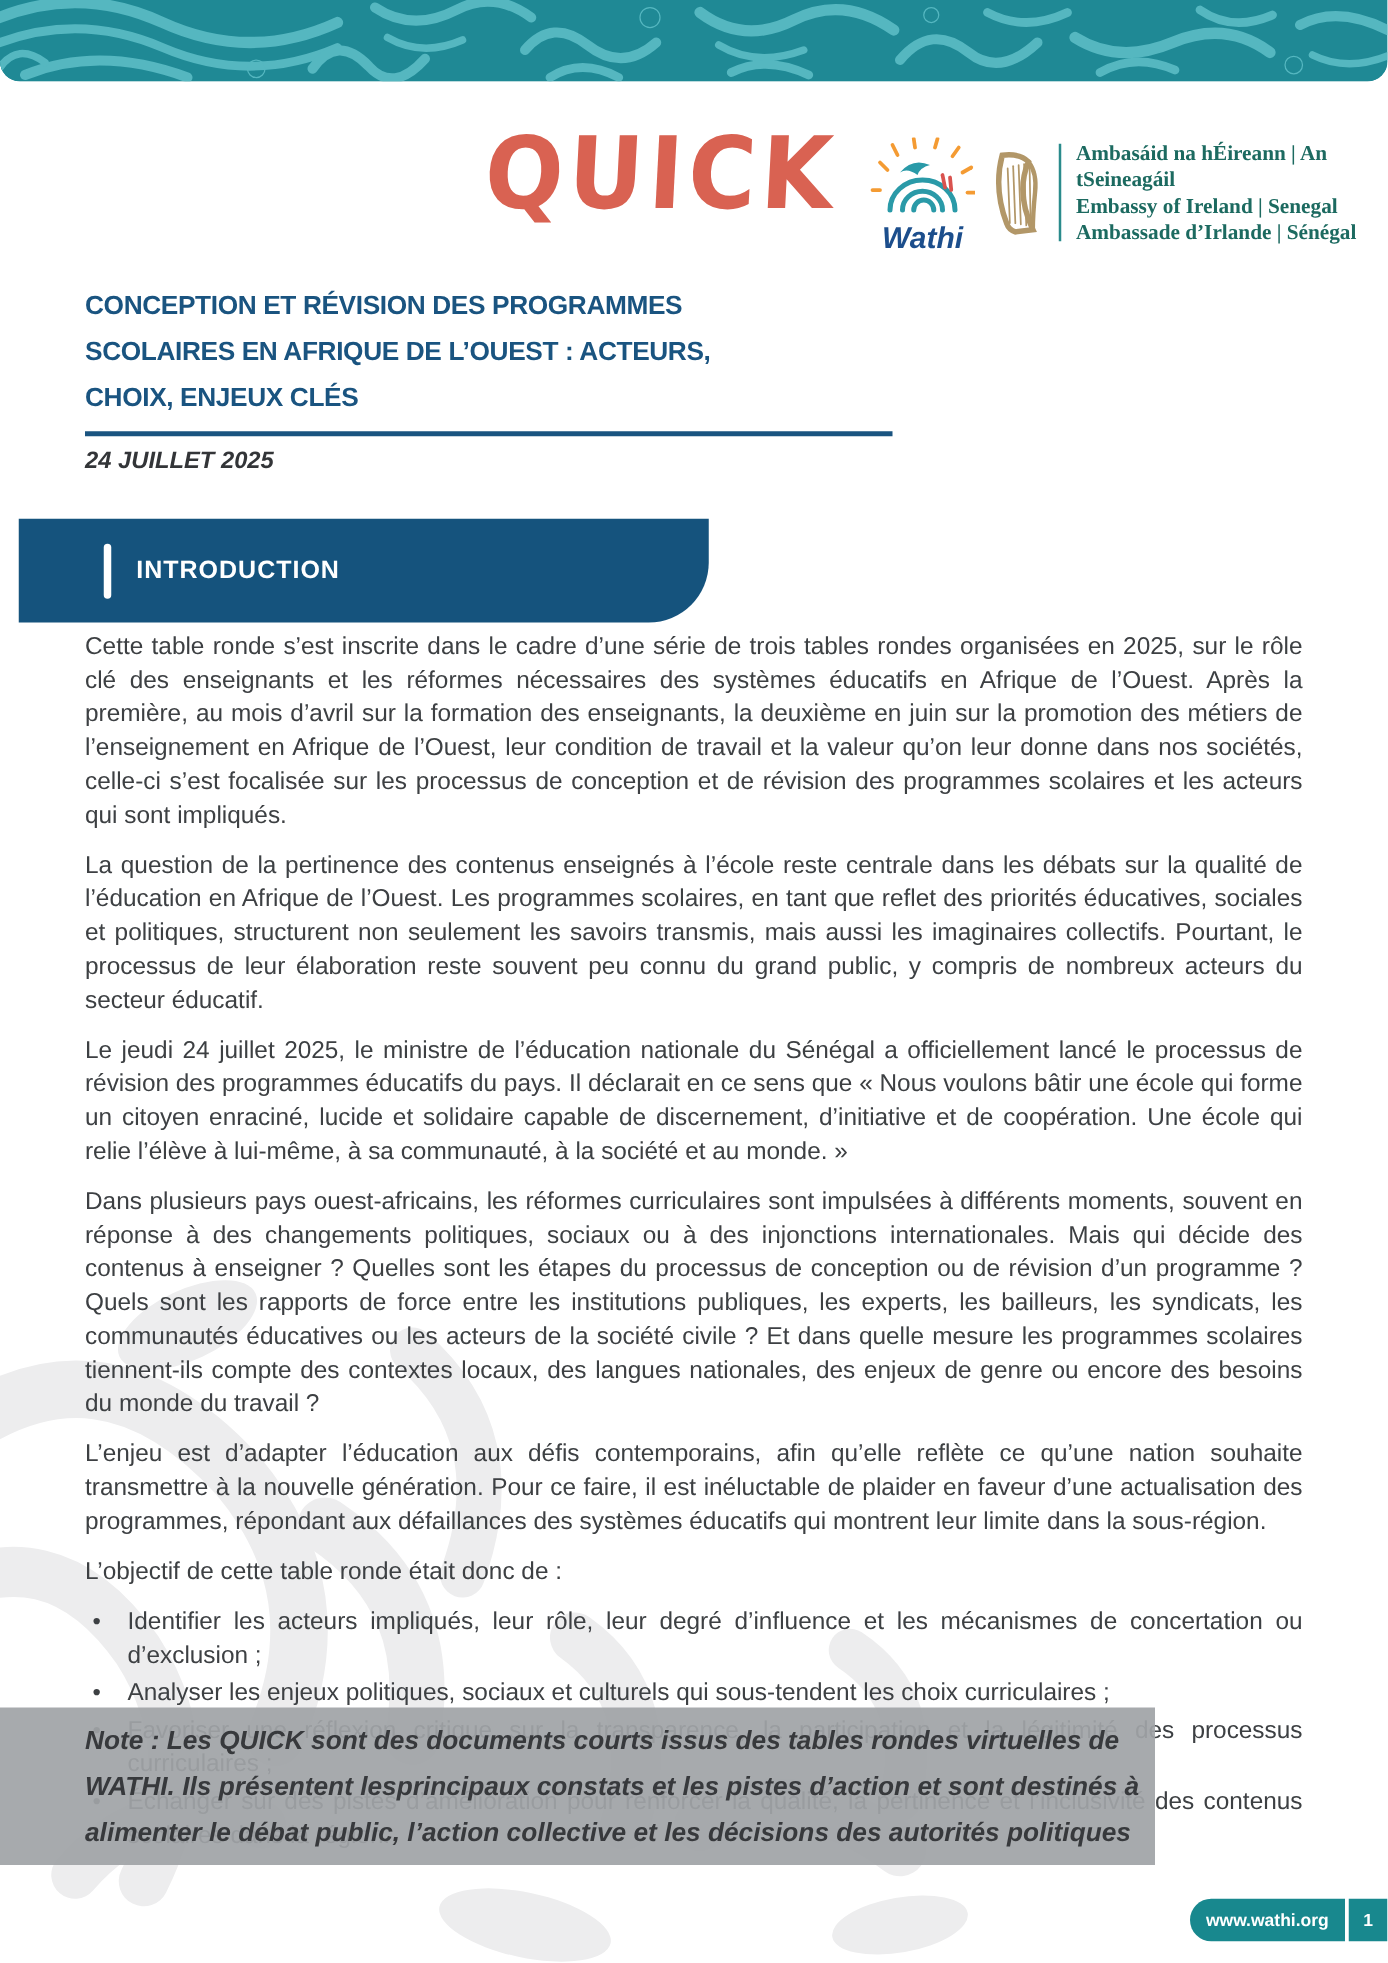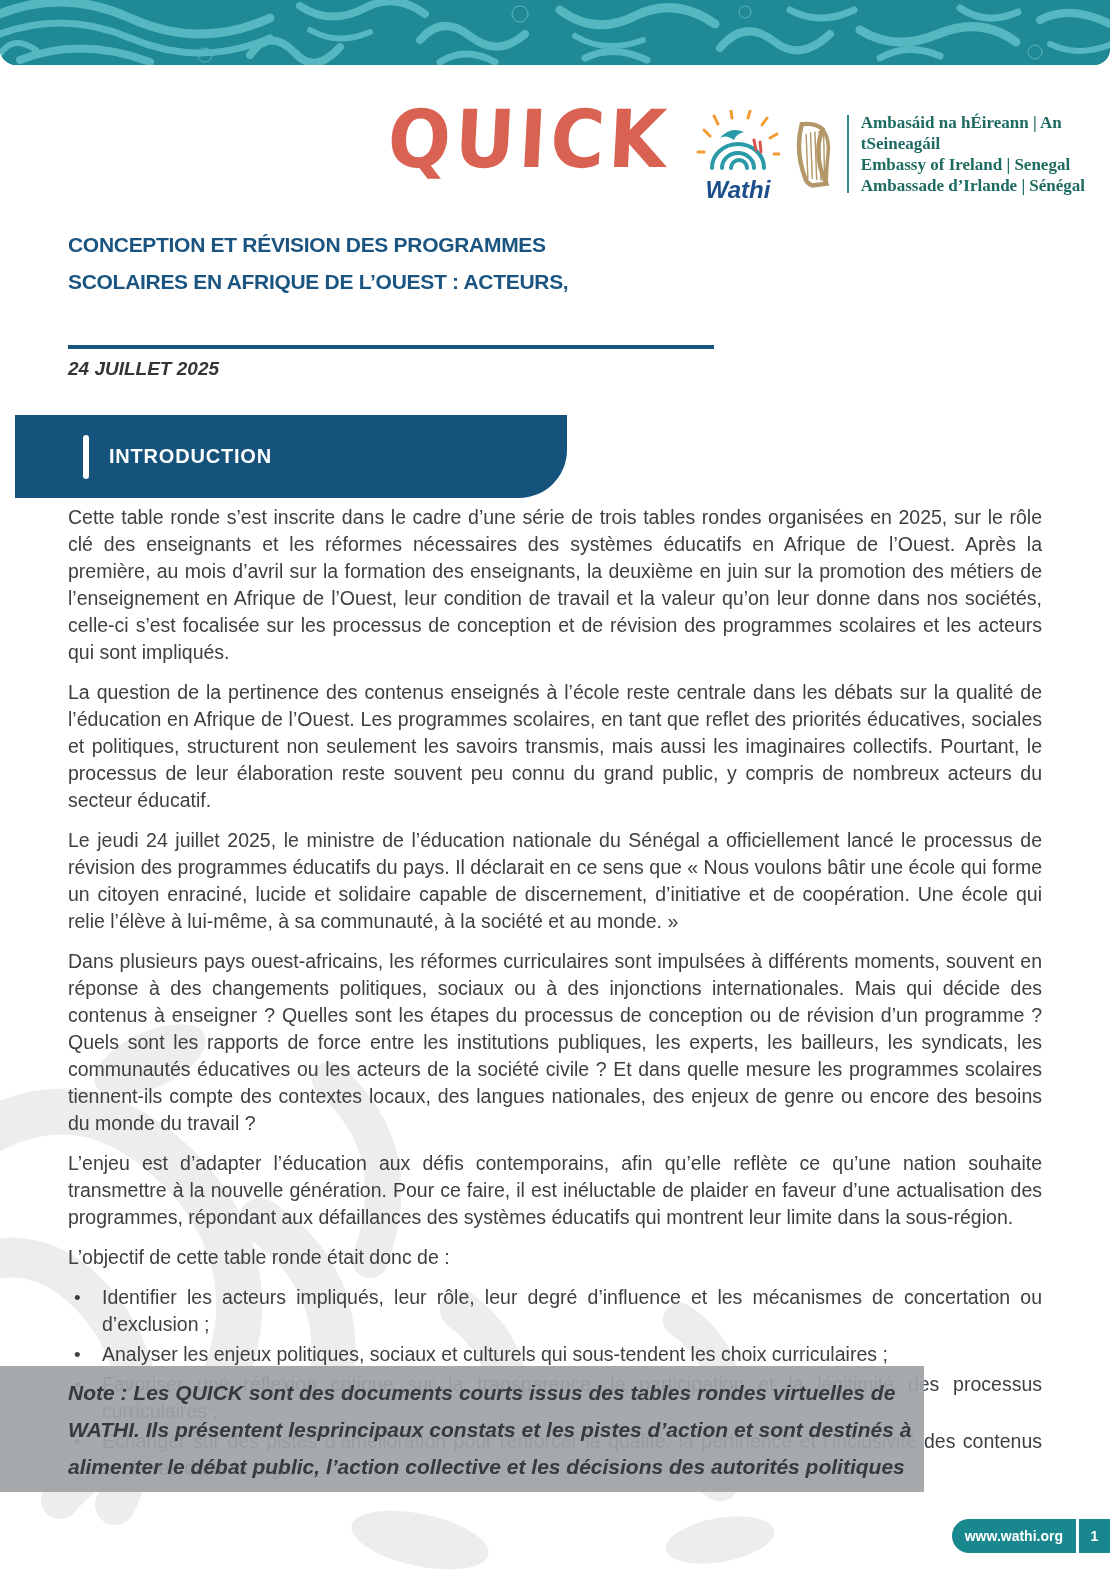--- a/index.html
+++ b/index.html
@@ -181,20 +181,21 @@
     <div>Ambasáid na hÉireann | An tSeineagáil</div>
     <div>Embassy of Ireland | Senegal</div>
     <div>Ambassade d’Irlande | Sénégal</div>
   </div>
 </div>
 
 <div class="title-block">
 
 <div class="title-line">CONCEPTION ET RÉVISION DES PROGRAMMES</div>
     <div class="title-line">SCOLAIRES EN AFRIQUE DE L’OUEST : ACTEURS,</div>
+    <div class="title-line">CHOIX, ENJEUX CLÉS</div>
   </div>
 <div class="title-underline"></div>
 <div class="doc-date">24 JUILLET 2025</div>
 
 <div class="intro-band">
   <div class="intro-bar"></div>
   <div class="intro-title">INTRODUCTION</div>
 </div>
 
 <div class="body-col">

